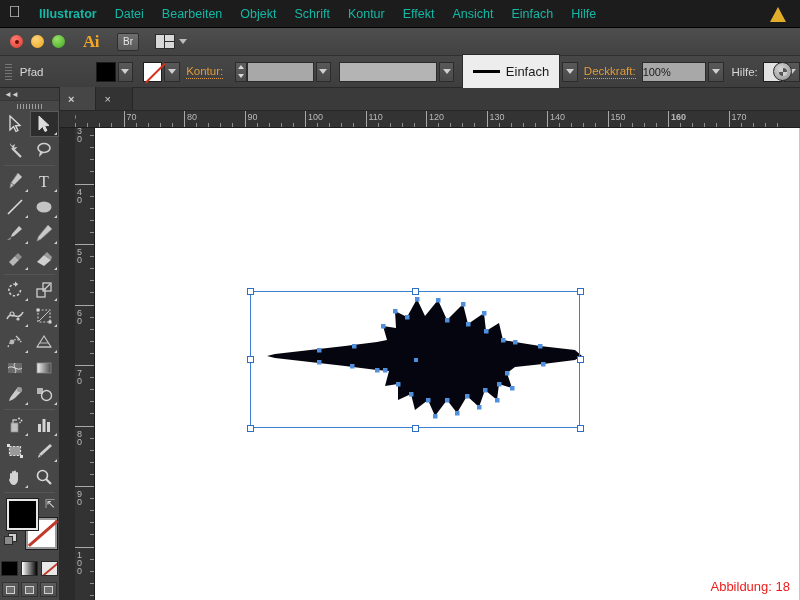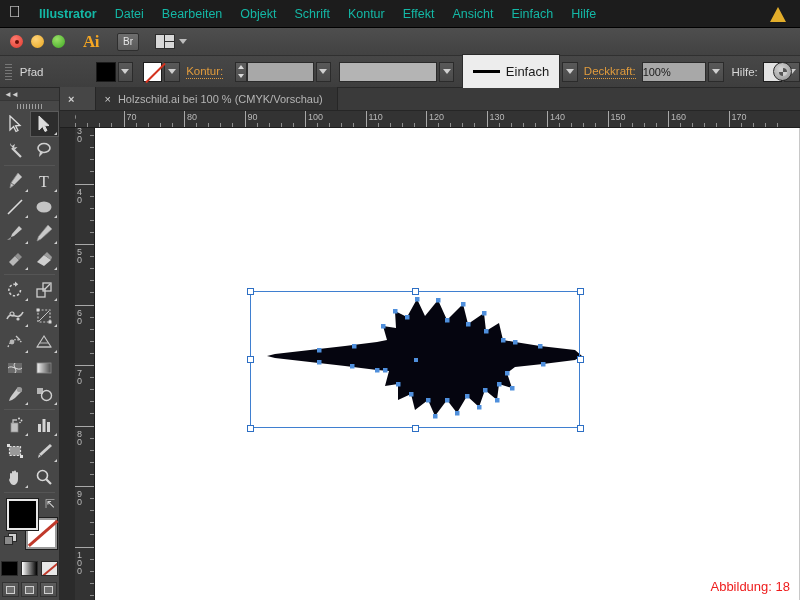--- a/index.html
+++ b/index.html
@@ -388,21 +388,20 @@
 
     <div id="ctrl-right-icon"></div>
   </div>
 
   <div id="tabbar">
     <div class="doctab active">
       <span class="tab-x">×</span>
     </div>
     <div class="doctab inactive">
       <span class="tab-x">×</span>
-      <span>Holzschild.ai bei 100 % (CMYK/Vorschau)</span>
     </div>
   </div>
 
   <div id="ruler-corner"></div>
 
   <div id="hruler">
       <div class="hlabel" style="left: -9px;">60</div>
       <div class="htick minor" style="left: 0.0999999px;"></div>
       <div class="htick minor" style="left: 12.2px;"></div>
       <div class="htick minor" style="left: 24.3px;"></div>
@@ -455,21 +454,21 @@
       <div class="htick minor" style="left: 496.2px;"></div>
       <div class="htick minor" style="left: 508.3px;"></div>
       <div class="htick minor" style="left: 520.4px;"></div>
       <div class="htick major" style="left: 532.5px; height: 16px;"></div>
       <div class="hlabel" style="left: 535.5px;">150</div>
       <div class="htick minor" style="left: 544.6px;"></div>
       <div class="htick minor" style="left: 556.7px;"></div>
       <div class="htick minor" style="left: 568.8px;"></div>
       <div class="htick minor" style="left: 580.9px;"></div>
       <div class="htick major" style="left: 593px; height: 16px;"></div>
-      <div class="hlabel" style="left: 596px;">160</div>
+      <div class="hlabel" style="left: 596px; font-weight: bold;">160</div>
       <div class="htick minor" style="left: 605.1px;"></div>
       <div class="htick minor" style="left: 617.2px;"></div>
       <div class="htick minor" style="left: 629.3px;"></div>
       <div class="htick minor" style="left: 641.4px;"></div>
       <div class="htick major" style="left: 653.5px; height: 16px;"></div>
       <div class="hlabel" style="left: 656.5px;">170</div>
       <div class="htick minor" style="left: 665.6px;"></div>
       <div class="htick minor" style="left: 677.7px;"></div>
       <div class="htick minor" style="left: 689.8px;"></div>
       <div class="htick minor" style="left: 701.9px;"></div>

